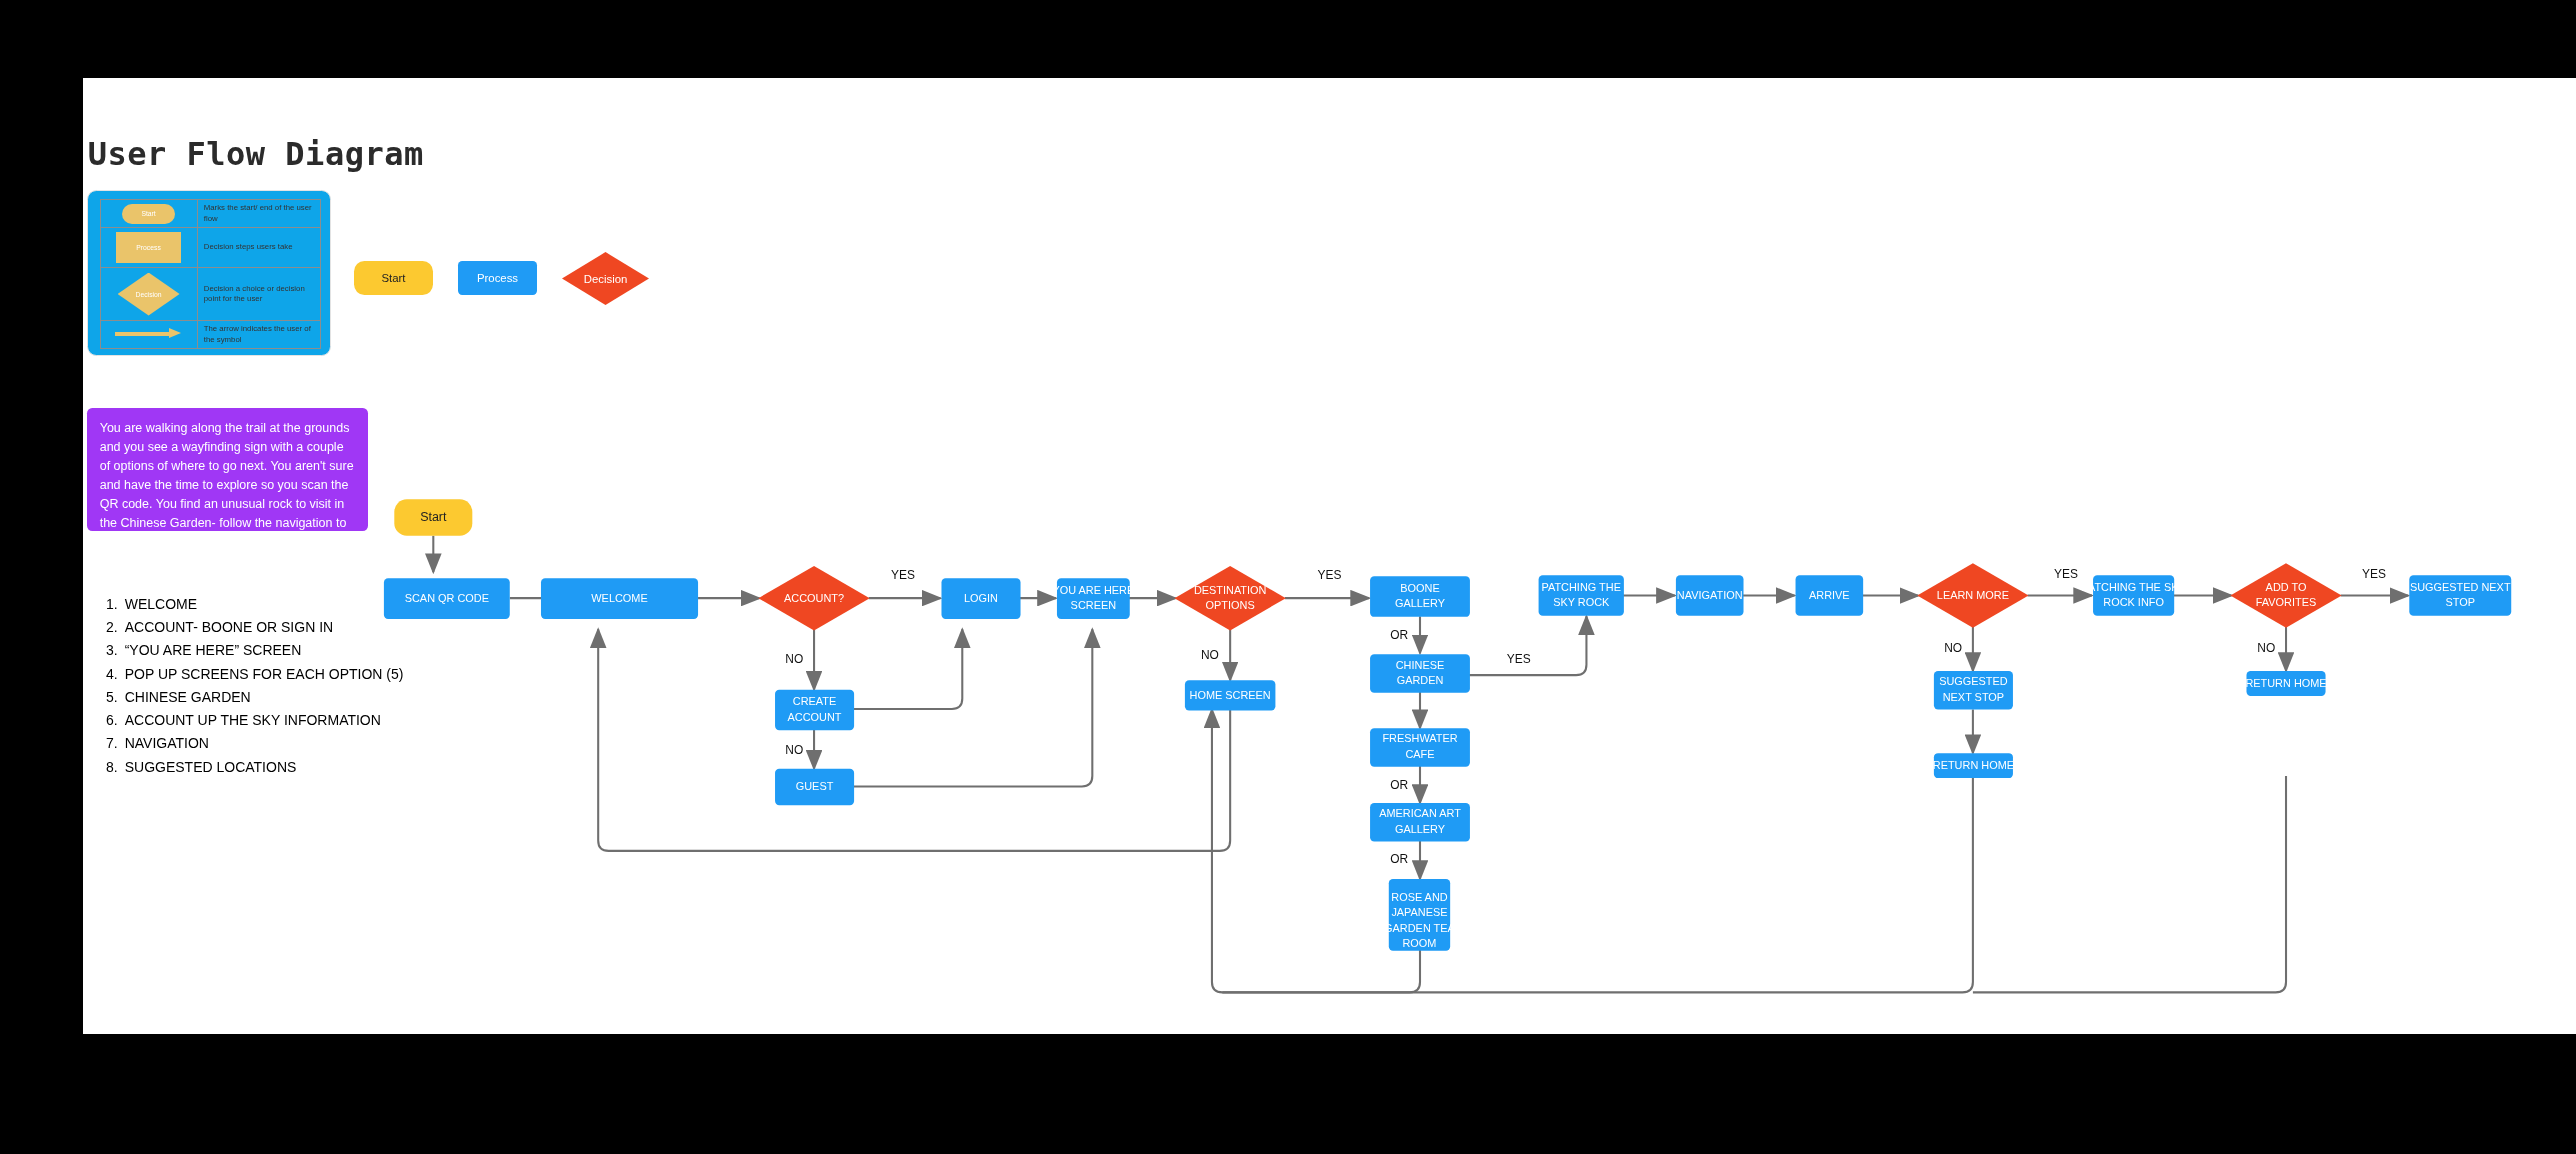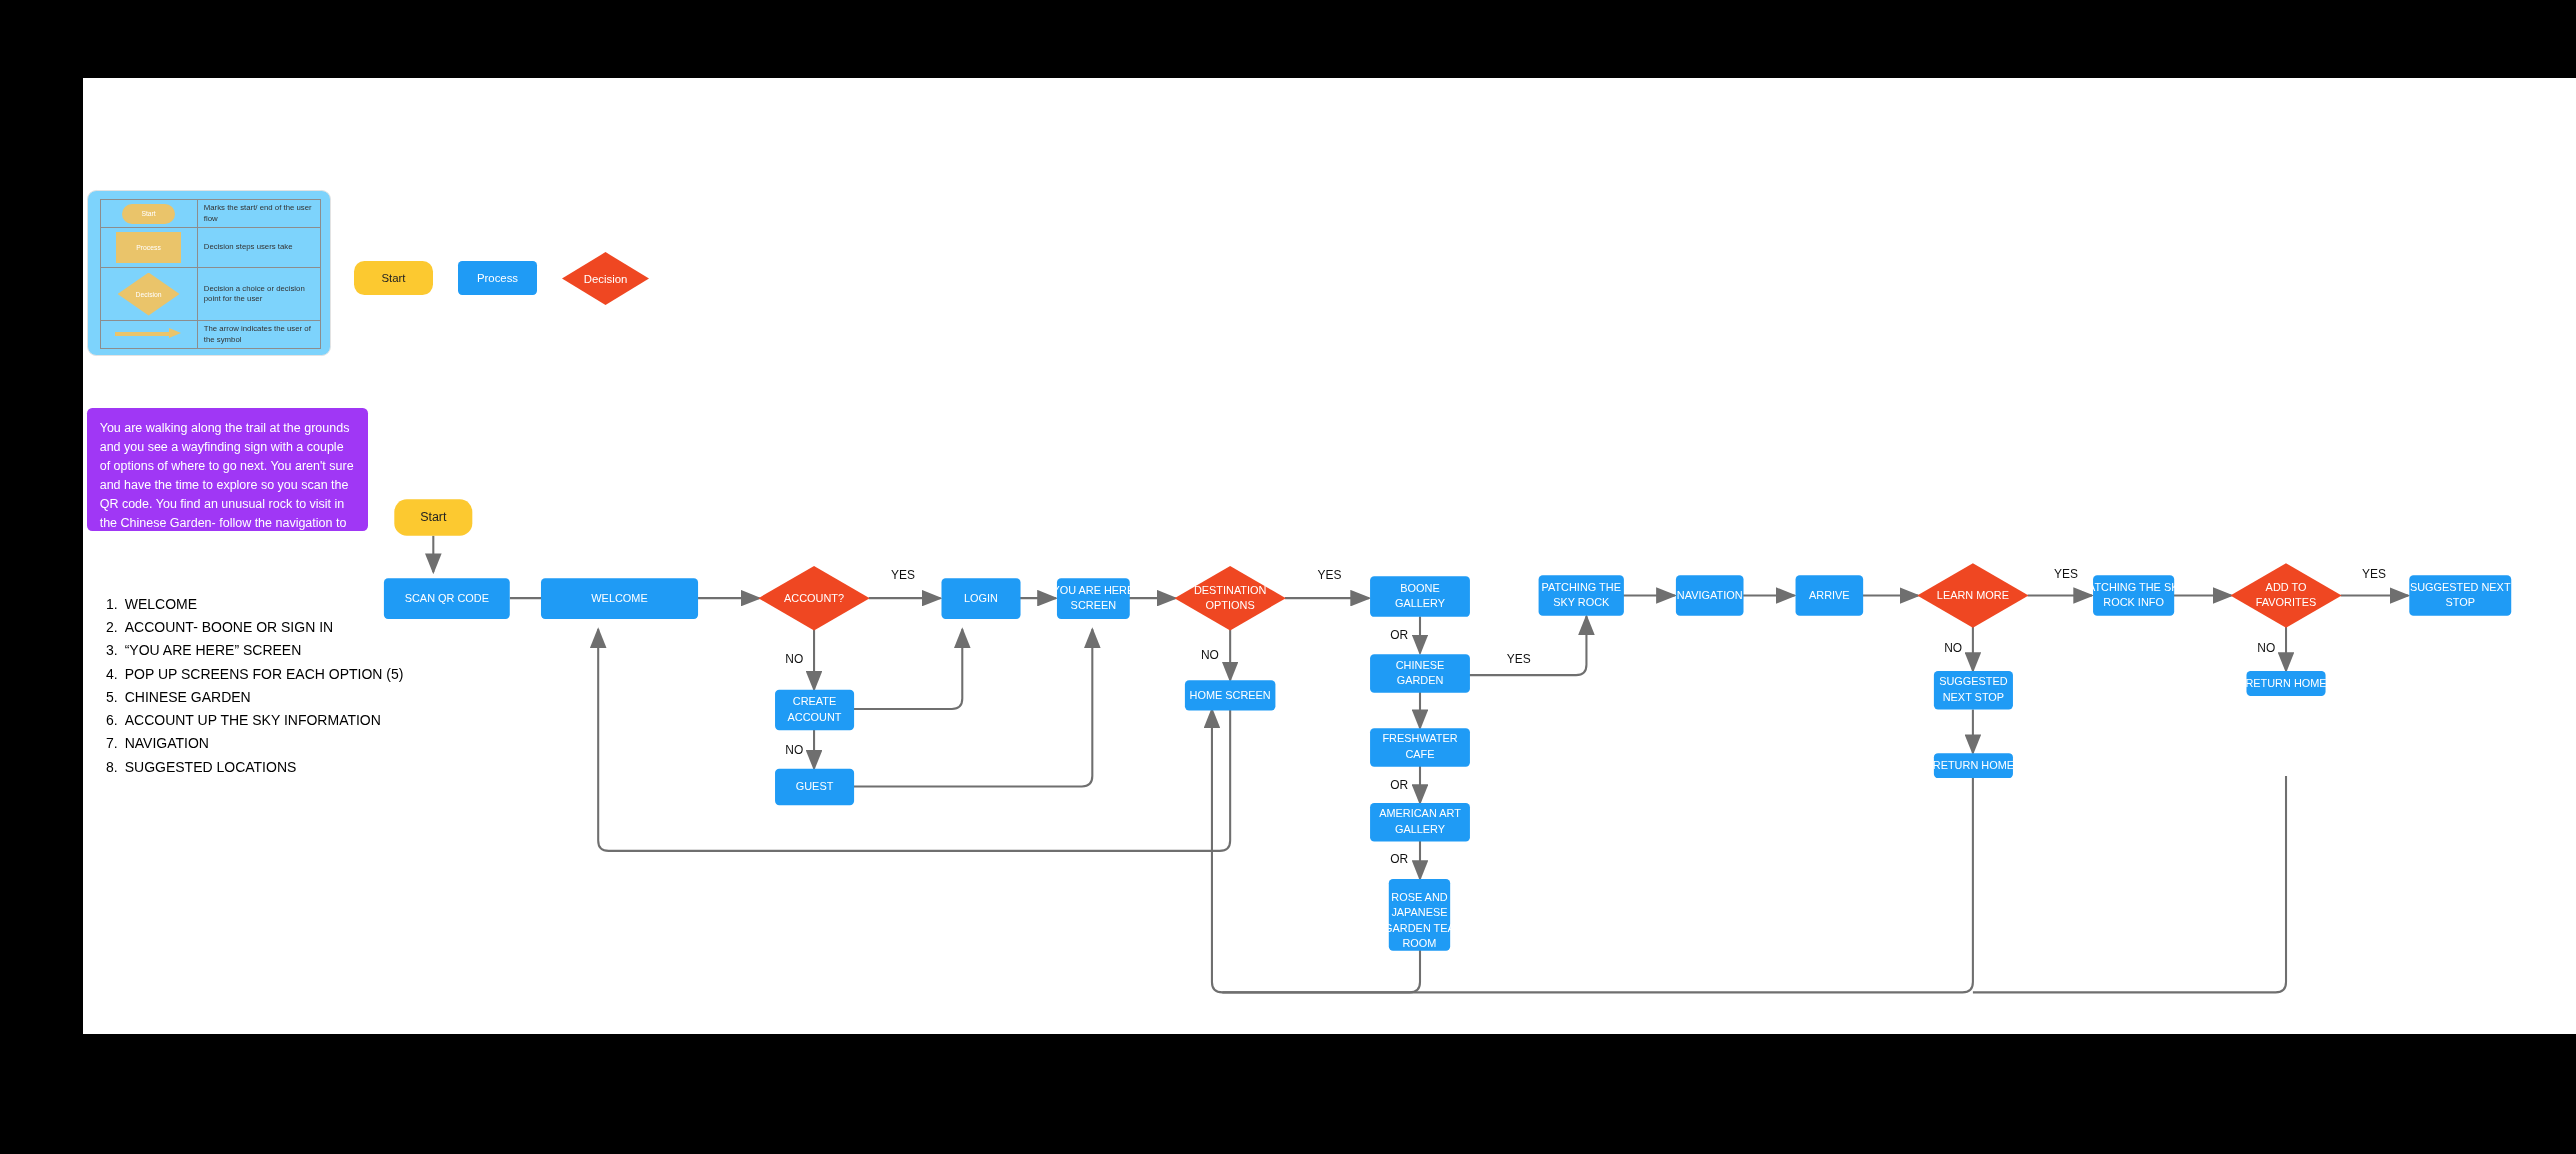--- a/index.html
+++ b/index.html
@@ -2,21 +2,21 @@
 <html style="font-size:8.3px"><head>
 <meta charset="utf-8">
 <style>
   html,body{margin:0;padding:0;background:#000;}
   body{width:2576px;height:1155px;font-family:"Liberation Sans",sans-serif;overflow:hidden;}
   #canvas{position:absolute;left:83px;top:78px;width:2519px;height:956px;background:#fff;}
   #title{position:absolute;left:4.7px;top:57px;font-family:"DejaVu Sans Mono",monospace;
          font-weight:bold;font-size:32px;color:#2b2b2b;letter-spacing:0.5px;white-space:nowrap;}
   
   #legend{position:absolute;left:4.2px;top:112px;width:244px;height:166px;
-          border:1.6px solid #e3e3e3;border-radius:9.4px;background:#7dd3fc;box-sizing:border-box;}
+          border:1.6px solid #e3e3e3;border-radius:9.4px;background:#0ea5e9;box-sizing:border-box;}
   #legend table{position:absolute;left:11.4px;top:8.3px;width:221px;height:150px;
                 border-collapse:collapse;table-layout:fixed;}
   #legend td{border:1px solid #8d8d8d;vertical-align:middle;}
   .lg-sym{width:94px;text-align:center;}
   .lg-txt{padding-left:6.2px;font-size:7.8px;line-height:1.35;color:#333;}
   .sh-start{width:53px;height:20px;background:#eac46a;border-radius:10.4px;display:inline-flex;
             align-items:center;justify-content:center;color:#fff;font-size:6.8px;}
   .sh-proc{width:65px;height:31px;background:#eac46a;display:inline-flex;
            align-items:center;justify-content:center;color:#fff;font-size:6.8px;}
   .sh-dec{width:62px;height:43px;background:#eac46a;display:inline-flex;align-items:center;
@@ -54,20 +54,21 @@
             text-anchor:middle;dominant-baseline:middle;}
   .edge-label{fill:#111;font-family:"Liberation Sans",sans-serif;font-size:23px;
             text-anchor:middle;dominant-baseline:middle;}
   .conn{fill:none;stroke:#6f6f6f;stroke-width:4;}
 </style>
 </head>
 <body>
 
 <div id="canvas">
 
+  <div id="title">User Flow Diagram</div>
 
   <div id="legend">
     <table>
       <tbody>
           <tr>
         <td class="lg-sym">
           <span class="sh-start">Start</span>
         </td>
         <td class="lg-txt">Marks the start/ end of the user flow</td>
       </tr>

